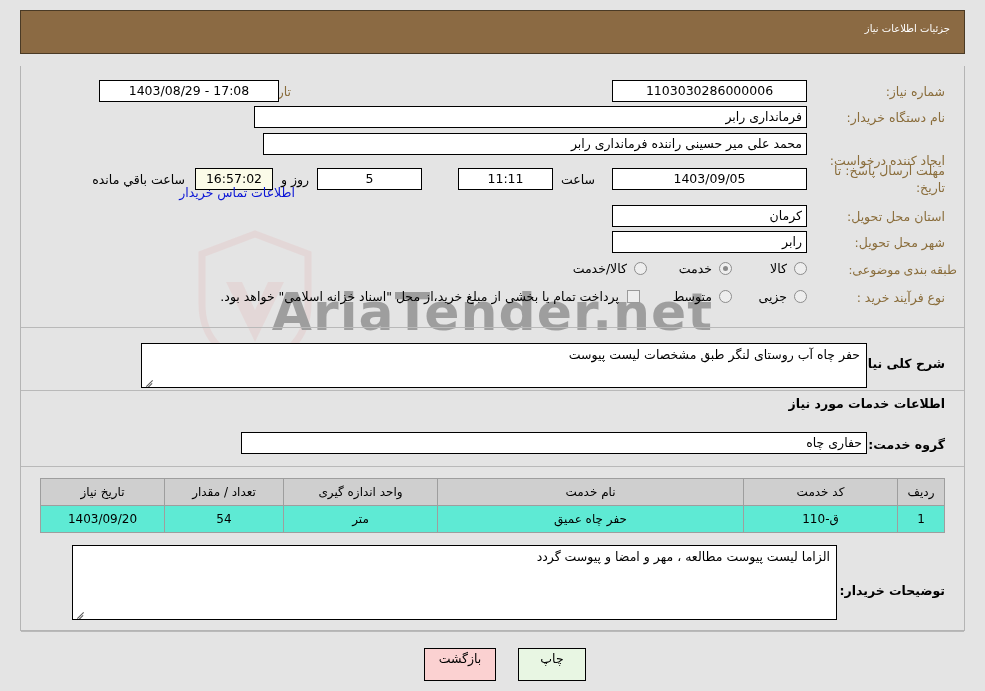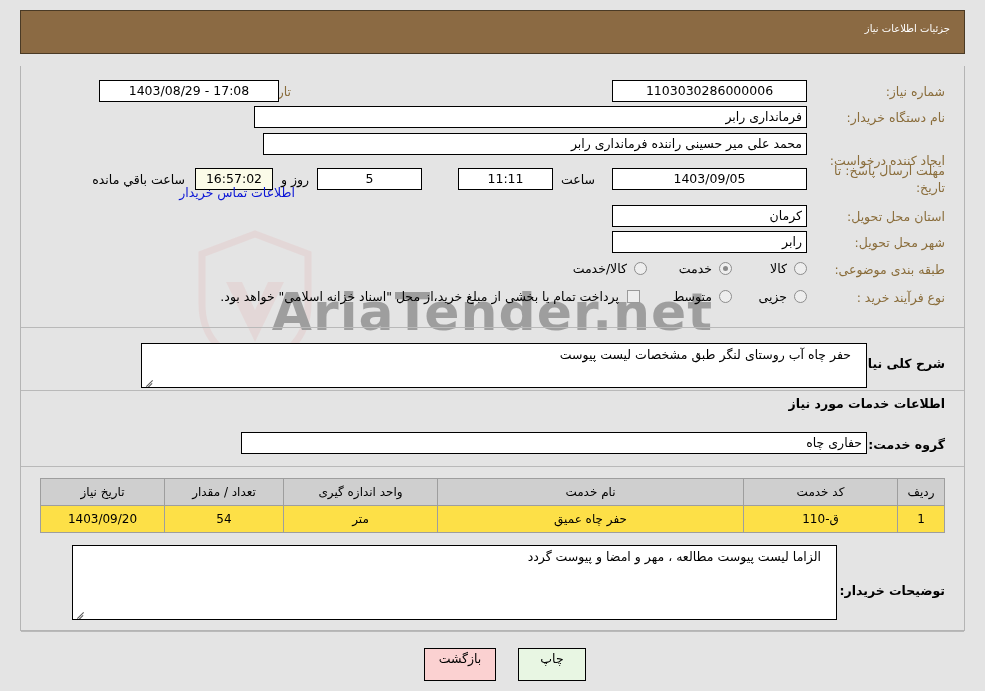--- a/index.html
+++ b/index.html
@@ -139,21 +139,21 @@
   .fld.cream  { background: #fbfbe8; }
 
   
   .ta {
     position: absolute;
     box-sizing: border-box;
     background: #ffffff;
     border: 1px solid #000;
     font-size: 12.5px;
     color: #000;
-    padding: 3px 15px;
+    padding: 3px 6px;
     text-align: right;
     z-index: 4;
     overflow: hidden;
   }
   .ta .grip {
     position: absolute;
     left: 2px;
     bottom: 1px;
     width: 10px;
     height: 10px;
@@ -218,21 +218,21 @@
   .tbl th {
     background: #cfcfcf;
     border: 1px solid #9e9e9e;
     font-size: 12px;
     font-weight: normal;
     color: #000000;
     height: 26px;
     padding: 0 4px;
   }
   .tbl td {
-    background: #fde047;
+    background: #5eead4;
     border: 1px solid #9e9e9e;
     font-size: 12px;
     color: #000;
     height: 26px;
     text-align: center;
     padding: 0 4px;
   }
 
   
   .btn {
@@ -295,21 +295,21 @@
   <div class="plain" style="right:676px; top:172px;">روز و</div>
   <div class="fld cream center" style="right:712px; top:168px; width:78px;">16:57:02</div>
   <div class="plain" style="right:800px; top:172px;">ساعت باقي مانده</div>
 
   <div class="lbl" style="right:40px; top:209px;">استان محل تحویل:</div>
   <div class="fld right" style="right:178px; top:205px; width:195px;">کرمان</div>
 
   <div class="lbl" style="right:40px; top:235px;">شهر محل تحویل:</div>
   <div class="fld right" style="right:178px; top:231px; width:195px;">رابر</div>
 
-  <div class="lbl" style="right:40px; top:262px;">طبقه بندی موضوعی:</div>
+  <div class="lbl" style="right:28px; top:262px;font-family:Liberation Serif, serif;">طبقه بندی موضوعی:</div>
   <div class="radio" style="right:178px; top:262px;"></div>
   <div class="plain" style="right:198px; top:261px;">کالا</div>
   <div class="radio checked" style="right:253px; top:262px;"></div>
   <div class="plain" style="right:273px; top:261px;font-family:Liberation Serif, serif;">خدمت</div>
   <div class="radio" style="right:338px; top:262px;"></div>
   <div class="plain" style="right:358px; top:261px;">کالا/خدمت</div>
 
   <div class="lbl" style="right:40px; top:290px;">نوع فرآیند خرید :</div>
   <div class="radio" style="right:178px; top:290px;"></div>
   <div class="plain" style="right:198px; top:289px;">جزیی</div>

